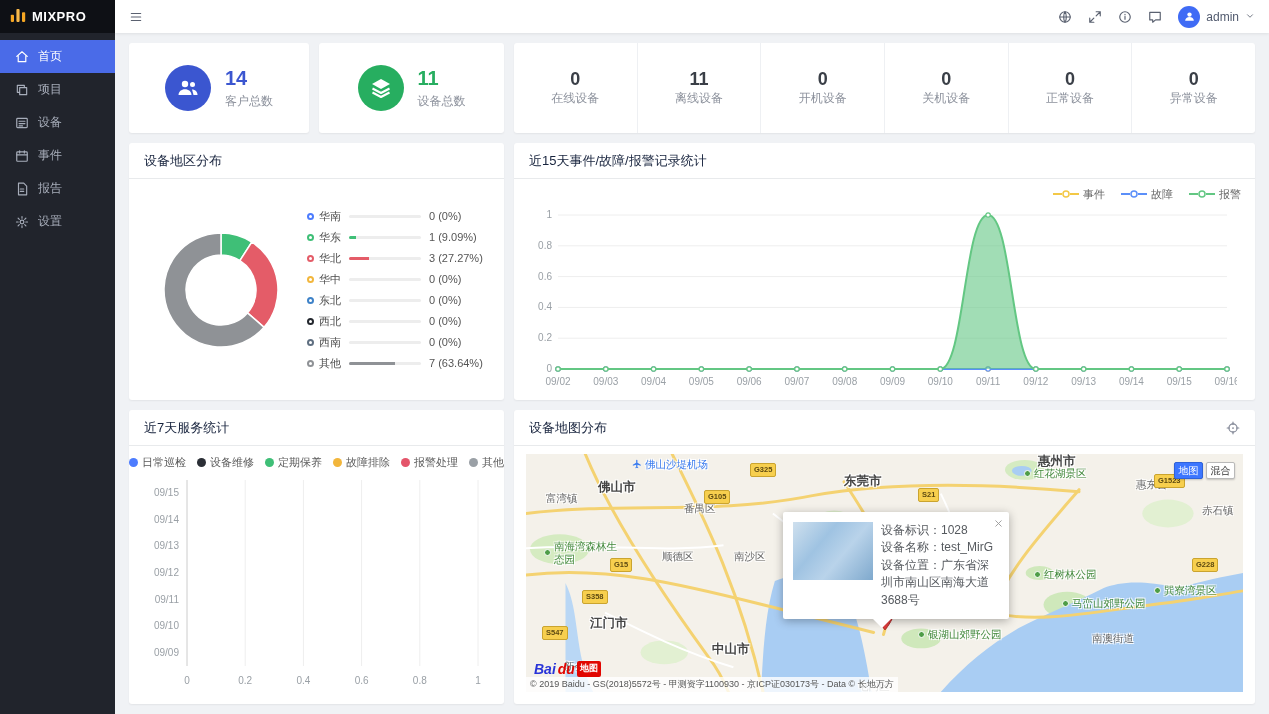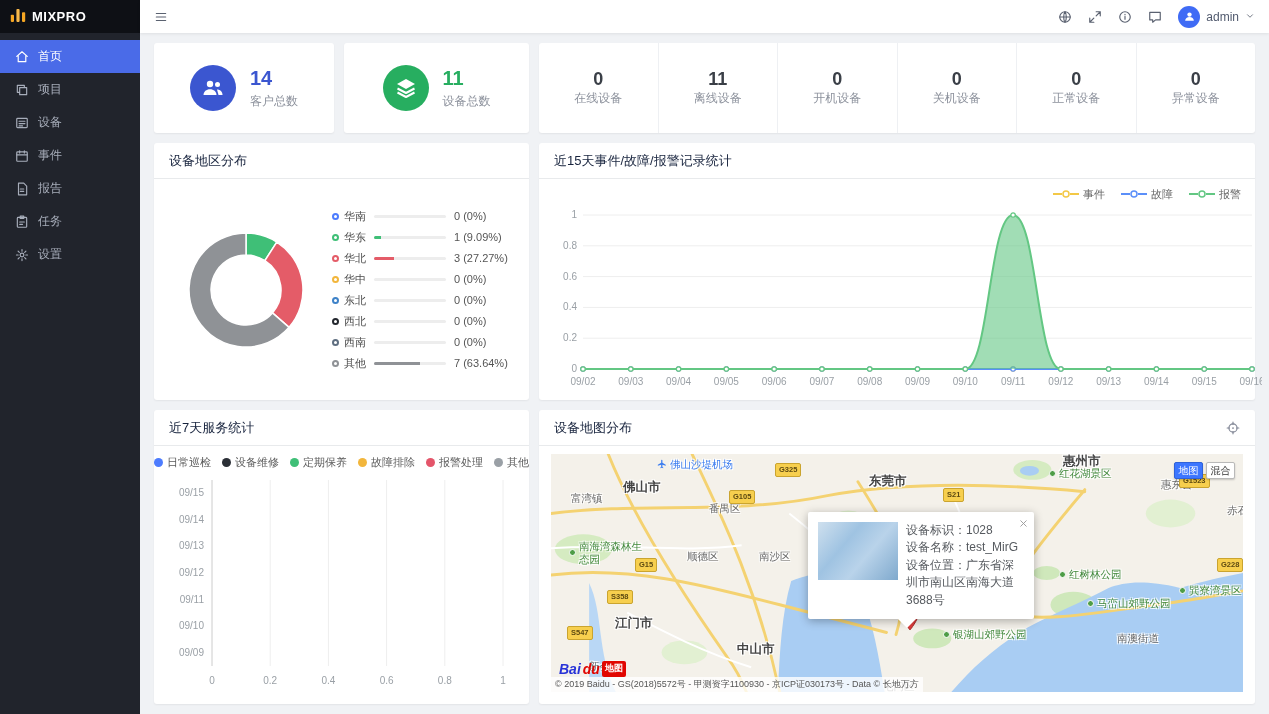--- a/index.html
+++ b/index.html
@@ -1,20 +1,20 @@
 <!DOCTYPE html>
 <html><head>
 <meta charset="utf-8">
 <style>
   *{margin:0;padding:0;box-sizing:border-box}
   html,body{width:1269px;height:714px;overflow:hidden;background:#f0f2f5;
     font-family:"Liberation Sans","DejaVu Sans",sans-serif;font-size:13px;color:#333}
   .app{display:flex;width:1269px;height:714px}
   
-  .sidebar{width:140px;flex-shrink:0;background:#21242c;display:flex;flex-direction:column}
+  .sidebar{width:115px;flex-shrink:0;background:#21242c;display:flex;flex-direction:column}
   .logo{height:33px;background:#0e1015;display:flex;align-items:center;gap:6px;padding:0 10px;
     color:#fff;font-weight:bold;font-size:13px;letter-spacing:.5px}
   .nav{padding-top:7px}
   .nav-item{height:33px;display:flex;align-items:center;gap:9px;padding:7px 15px;color:#a7adba;font-size:12px;cursor:pointer}
   .nav-item.active{background:#4a6be8;color:#fff}
   .nav-ico{display:flex;align-items:center}
   
   .main{flex:1;display:flex;flex-direction:column;min-width:0}
   .topbar{height:33px;background:#fff;display:flex;align-items:center;padding:0 14px;
     box-shadow:0 1px 3px rgba(0,0,0,.08);position:relative;z-index:10}
@@ -156,29 +156,20 @@
             <svg viewBox="0 0 24 24" width="14" height="14" fill="none" stroke="currentColor" stroke-width="2" stroke-linecap="round" stroke-linejoin="round">
               <path d="M6 2h9l5 5v15H6z"></path>
               <path d="M9 12h6M9 16h6"></path>
             </svg>
           </span>
           <span>报告</span>
         </div>
         <div class="nav-item">
           <span class="nav-ico">
             <svg viewBox="0 0 24 24" width="14" height="14" fill="none" stroke="currentColor" stroke-width="2" stroke-linecap="round" stroke-linejoin="round">
-              <rect x="4" y="4" width="16" height="17" rx="1.5"></rect>
-              <path d="M9 2h6v4H9zM8 12h8M8 16h5"></path>
-            </svg>
-          </span>
-          <span>任务</span>
-        </div>
-        <div class="nav-item">
-          <span class="nav-ico">
-            <svg viewBox="0 0 24 24" width="14" height="14" fill="none" stroke="currentColor" stroke-width="2" stroke-linecap="round" stroke-linejoin="round">
               <circle cx="12" cy="12" r="3.2"></circle>
               <path d="M12 2.5v3M12 18.5v3M2.5 12h3M18.5 12h3M5.3 5.3l2.1 2.1M16.6 16.6l2.1 2.1M18.7 5.3l-2.1 2.1M7.4 16.6l-2.1 2.1"></path>
             </svg>
           </span>
           <span>设置</span>
         </div>
       </nav>
   </aside>
 
   <div class="main">

